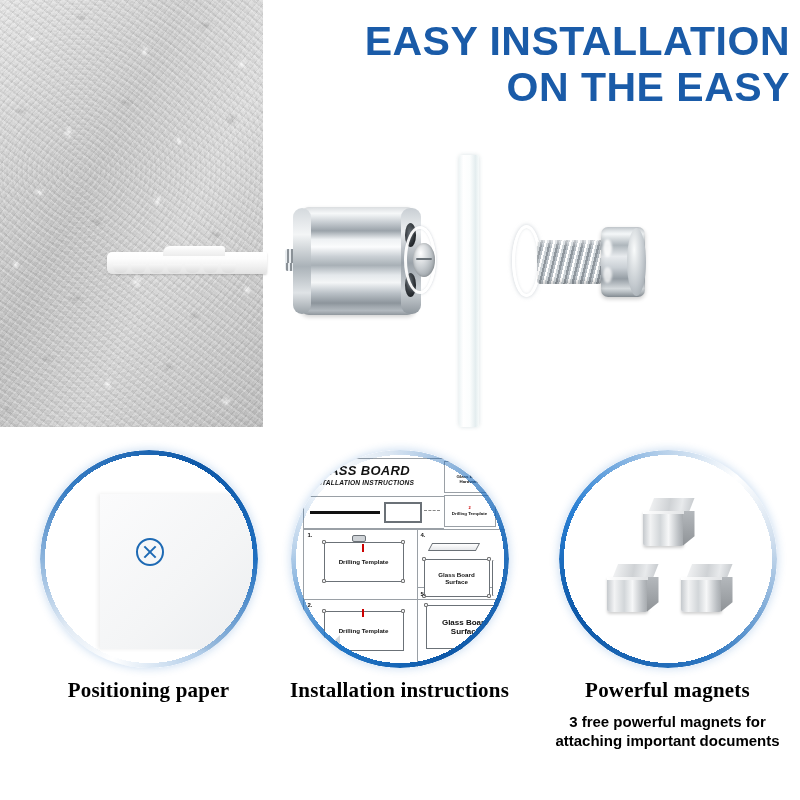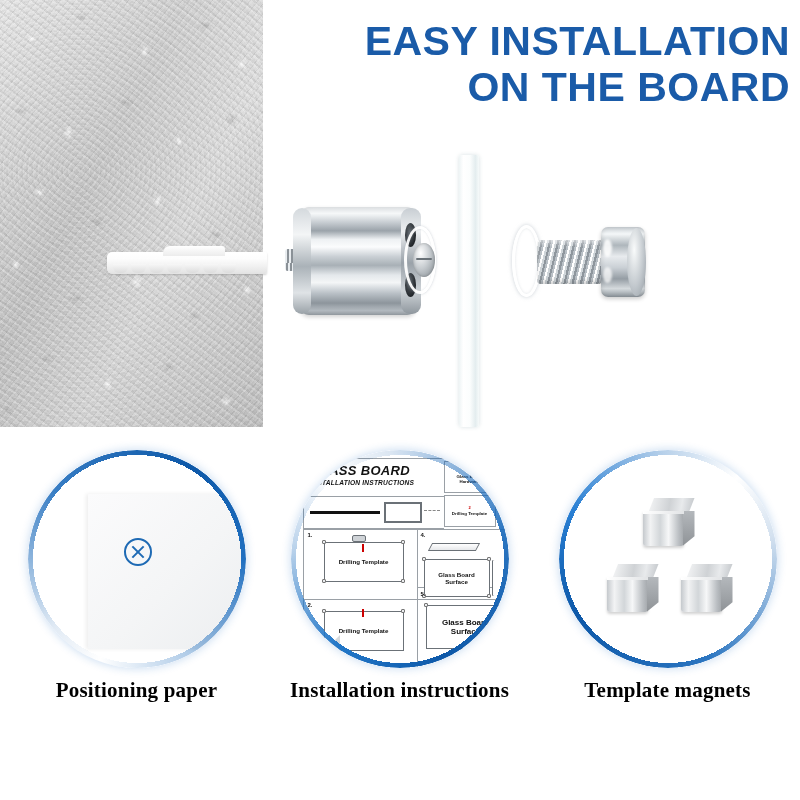--- a/index.html
+++ b/index.html
@@ -183,21 +183,21 @@
     line-height:46px;
     letter-spacing:.5px;
     font-family:"Liberation Sans", sans-serif;
     font-stretch:condensed;
   }
   .headline .l2{ display:block; }
 
   
   .features{ position:absolute; left:0; top:446px; width:800px; height:354px; }
   .feature{ position:absolute; top:0; width:265px; height:354px; }
-  .f1{ left:4px; }
+  .f1{ left:16px; }
   .f2{ left:267px; }
   .f3{ left:535px; }
 
   .circle-wrap{
     position:absolute; left:50%; top:4px; transform:translateX(-50%);
     width:218px; height:218px; border-radius:50%;
     background:#ffffff;
     overflow:hidden;
   }
   .ring{
@@ -379,21 +379,21 @@
   <div class="capscrew">
     <div class="cap-thread"></div>
     <div class="cap-head"></div>
     <div class="cap-face"></div>
     <div class="cap-gloss"></div>
     <div class="cap-gloss2"></div>
   </div>
 
   <div class="headline">
     <span>EASY INSTALLATION</span>
-    <span class="l2">ON THE BOARD</span>
+    <span class="l2">ON THE EASY</span>
   </div>
 
   <div class="features">
 
     <div class="feature f1">
       <div class="circle-wrap">
         <div class="paper"></div>
         <div class="cross-mark"></div>
       </div>
       <div class="ring ring-a"></div>
@@ -494,17 +494,18 @@
         </div>
         <div class="magnet" style="left:122px; top:114px">
           <div class="mag-top"></div>
           <div class="mag-front"></div>
           <div class="mag-side"></div>
           <div class="mag-edge"></div>
         </div>
       </div>
       <div class="ring ring-c"></div>
       <div class="ring-glow"></div>
-      <div class="cap-title">Template magnets</div>
+      <div class="cap-title">Powerful magnets</div>
+      <div class="cap-desc">3 free powerful magnets for attaching important documents</div>
     </div>
 
   </div>
 </div>
 
 </body></html>

